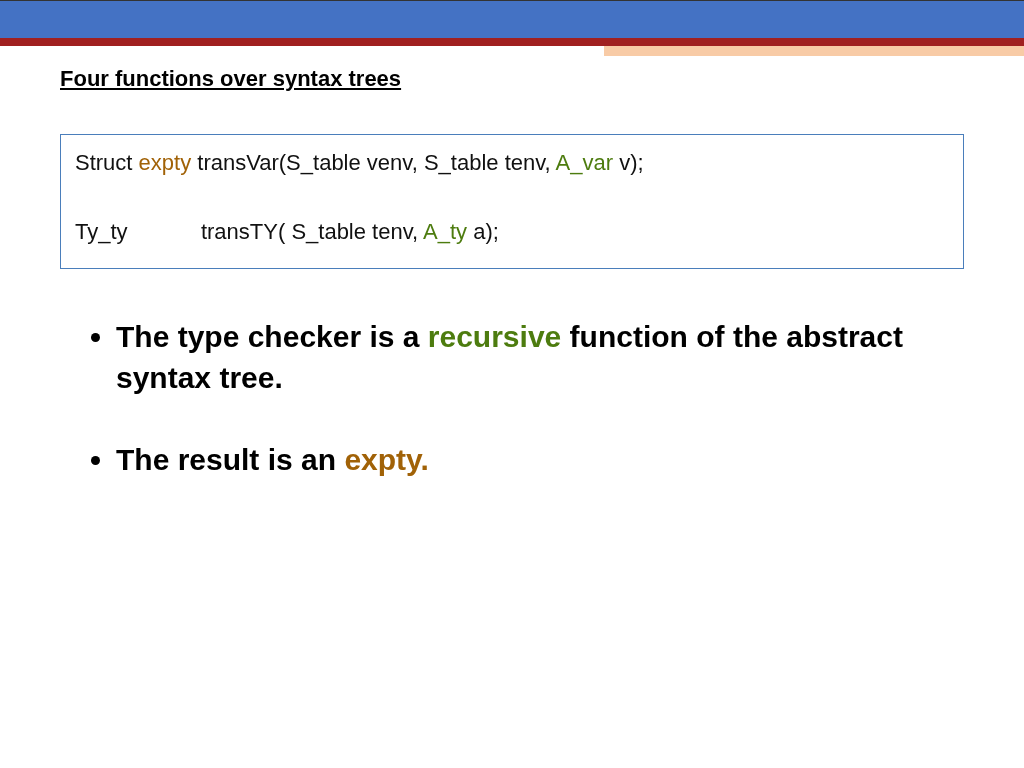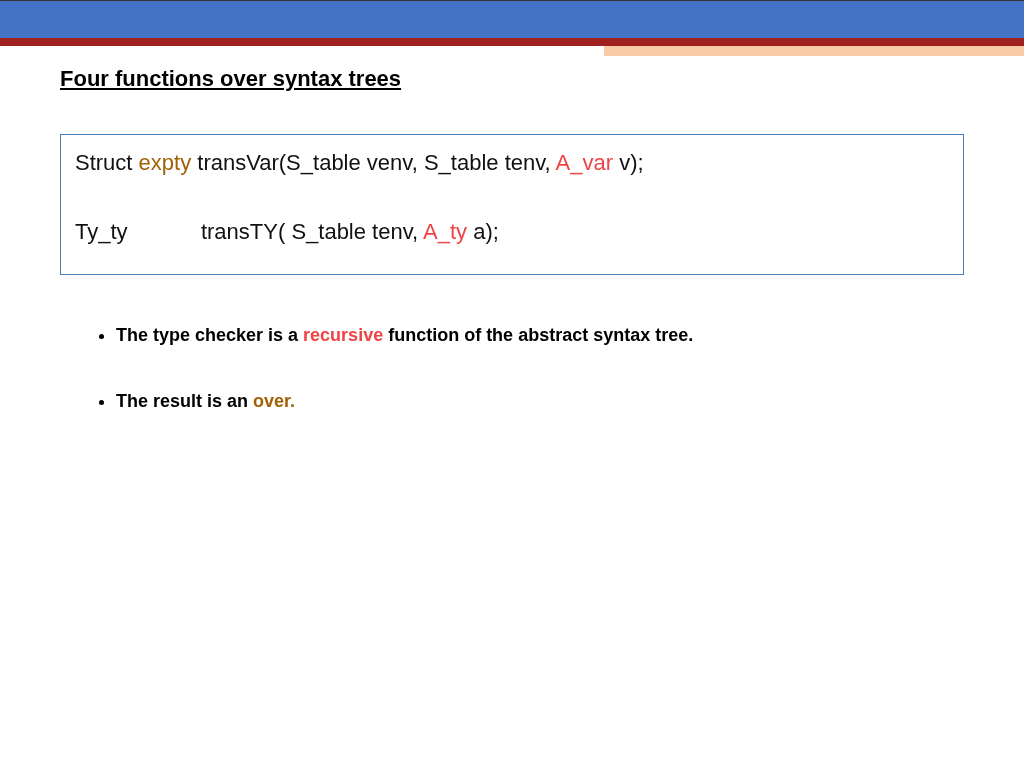--- a/index.html
+++ b/index.html
@@ -50,27 +50,27 @@
     padding: 14px 14px 20px 14px;
     font-size: 22px;
     color: #111;
     margin-bottom: 48px;
     line-height: 1.3;
   }
   .codebox .row {
     margin-bottom: 40px;
   }
   .codebox .row:last-child {
-    margin-bottom: 8px;
+    margin-bottom: 2px;
   }
   .blue { color: #a16207; }
-  .red  { color: #ef4444; }
+  .red  { color: #4d7c0f; }
   .bullets {
     padding-left: 56px;
-    font-size: 18px;
+    font-size: 30px;
     font-weight: bold;
     color: #000;
   }
   .bullets li {
     margin-bottom: 42px;
     list-style: disc;
     line-height: 1.35;
   }
 </style>
 </head>
@@ -95,17 +95,17 @@
     <div class="row">
       <span>Ty_ty&nbsp;&nbsp;&nbsp;&nbsp;&nbsp;&nbsp;&nbsp;&nbsp;&nbsp;&nbsp;&nbsp;&nbsp;transTY( S_table tenv, </span><span class="red">A_ty</span><span> a);</span>
     </div>
   </div>
 
   <ul class="bullets">
     <li>
       <span>The type checker is a </span><span class="red">recursive</span><span> function of the abstract syntax tree.</span>
     </li>
     <li>
-      <span>The result is an </span><span class="blue">over.</span>
+      <span>The result is an </span><span class="blue">expty.</span>
     </li>
   </ul>
 
 </div>
 
 </body></html>

